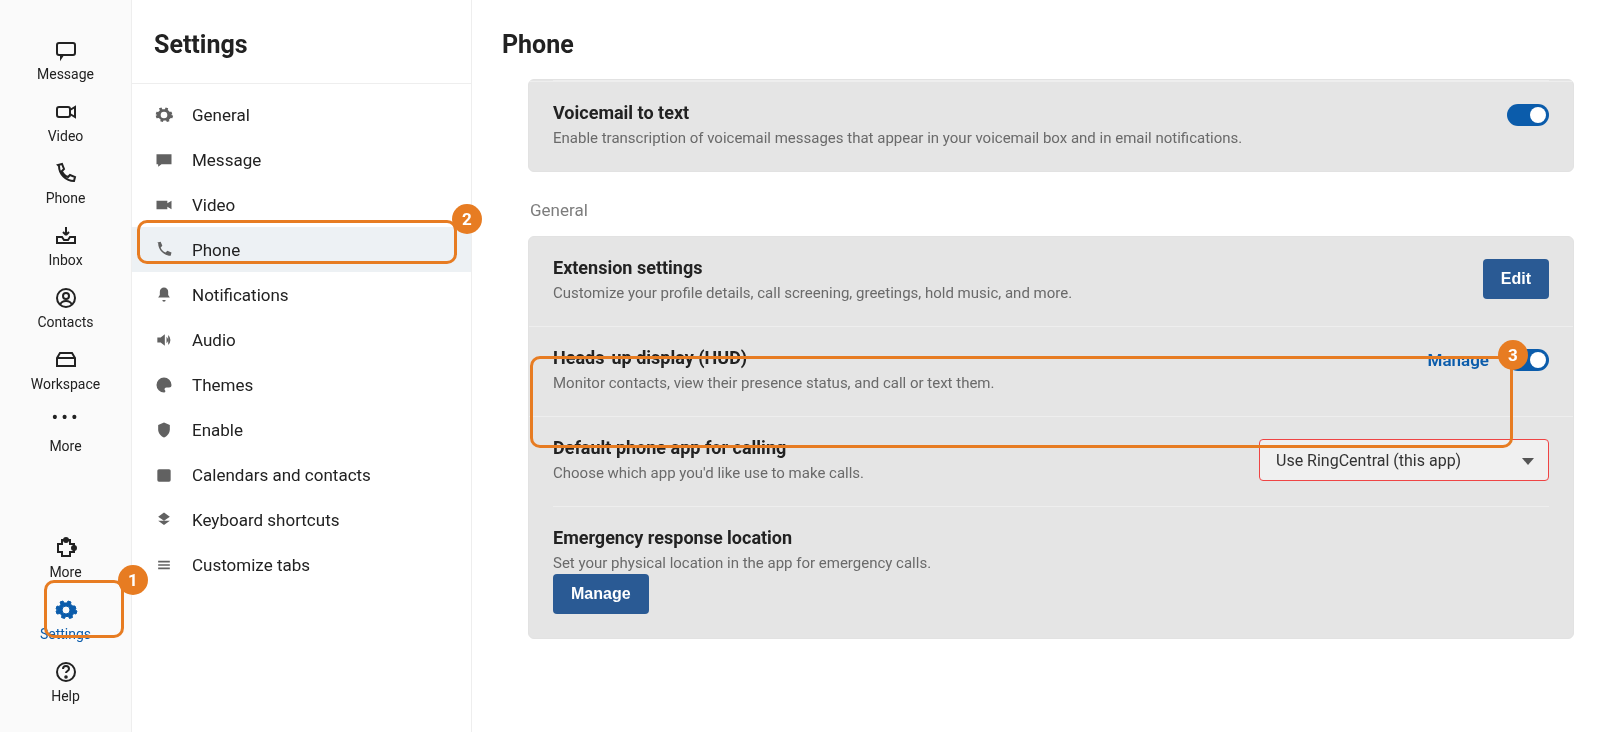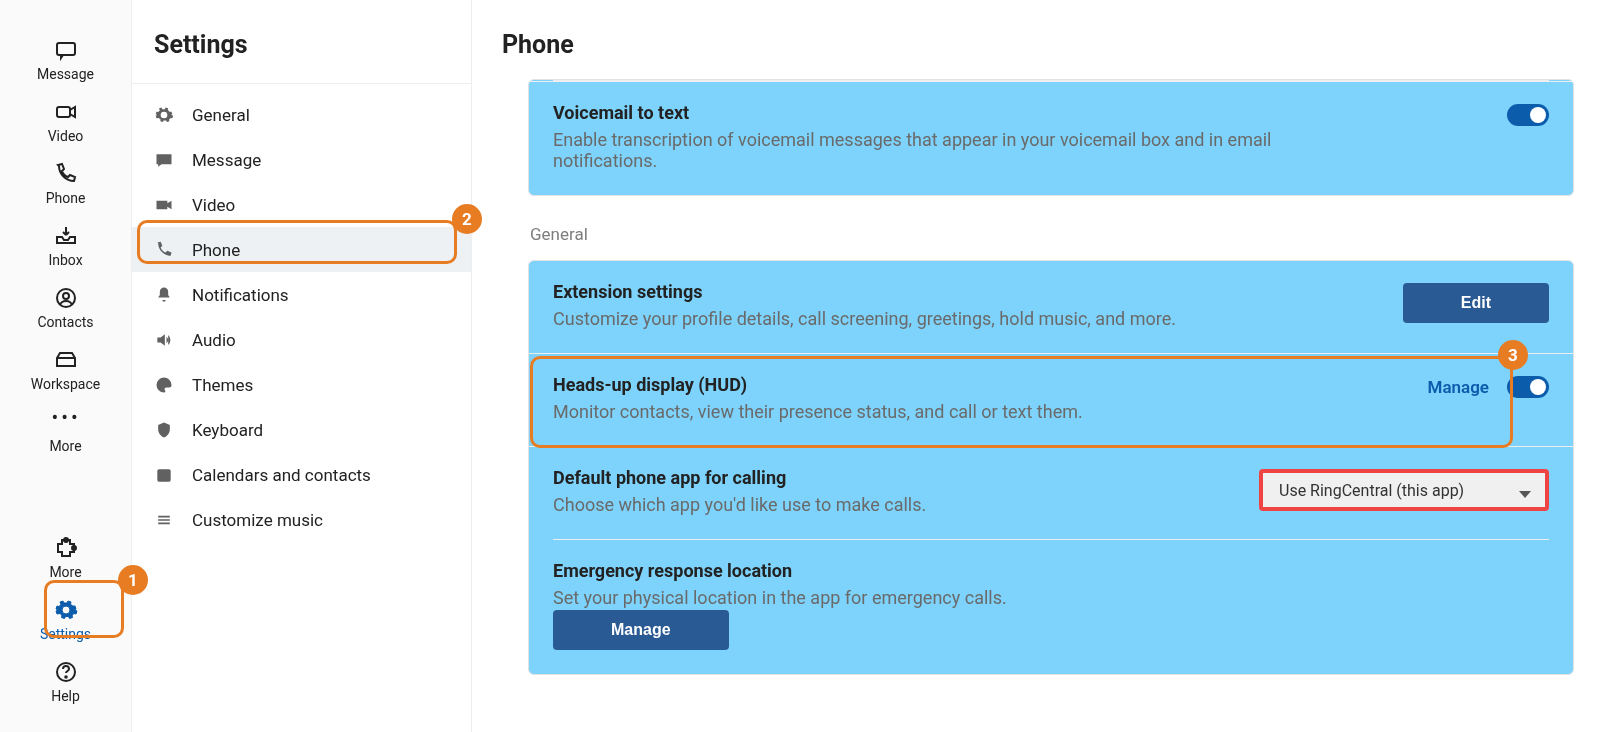--- a/index.html
+++ b/index.html
@@ -91,59 +91,59 @@
   .main-header { padding: 30px 30px 20px 30px; }
   .main-header h1 { margin:0; font-size:25px; font-weight:700;}
 
   .content {
     padding: 0 26px 0 56px;
     overflow:auto;
   }
   .card {
     border: 1px solid #e2e2e2;
     border-radius: 6px;
-    background:#7dd3fc;
+    background:#e5e5e5;
     margin-bottom: 28px;
   }
   .section-label {
     color:#7d7d7d; font-size:17px; margin: 10px 0 16px 2px;
   }
   .card-row {
     display:flex;
     justify-content:space-between;
     align-items:flex-start;
     padding: 20px 24px 24px 24px;
     border-top: 1px solid #eee;
     position: relative;
   }
   .card-row:first-child { border-top: none; }
   .card-row .txt .title { font-size:18px; font-weight:700; margin-bottom:6px; }
-  .card-row .txt .desc { font-size:18px; color:#6a6a6a; max-width: 820px; }
+  .card-row .txt .desc { font-size:15px; color:#6a6a6a; max-width: 820px; }
   .card-row .ctrl { display:flex; align-items:center; gap:18px; padding-top:2px;}
   .card .divider { border-top:1px solid #eee; margin: 0 24px; }
 
   
   .card.partial .card-row:first-child { padding-top: 8px; }
   .card.partial { margin-top: 0;}
 
   
   .toggle {
     width: 42px; height: 22px; background:#0b5cab; border-radius:11px; position:relative; cursor:pointer;
   }
   .toggle::after{
     content:''; position:absolute; width:16px; height:16px; background:#fff; border-radius:50%;
     top:3px; right:3px;
   }
   .btn {
     background:#2a5a94; color:#fff; border:none; border-radius:4px;
-    padding: 11px 58px; font-size:16px; font-weight:600; cursor:pointer;
+    padding: 11px 18px; font-size:16px; font-weight:600; cursor:pointer;
   }
   .link { color:#0b5cab; font-size:17px; font-weight:600; cursor:pointer; }
   .select {
-    background:#f0f0f0; border:4px solid #ef4444; border-radius:4px;
+    background:#f0f0f0; border:1px solid #ef4444; border-radius:4px;
     padding:0 40px 0 16px; height:42px; min-width:290px; font-size:16px;
     display:flex; align-items:center; position:relative; cursor:pointer; color:#333;
   }
   .select::after{
     content:''; position:absolute; right:14px; top:18px;
     border-left:6px solid transparent; border-right:6px solid transparent; border-top:7px solid #555;
   }
 
   
   .overlay { position:absolute; inset:0; pointer-events:none; }
@@ -274,34 +274,40 @@
             <circle cx="8" cy="10" r="1.2"></circle>
             <circle cx="12" cy="7" r="1.2"></circle>
             <circle cx="16" cy="10" r="1.2"></circle>
           </svg>
         <span>Themes</span>
       </div>
       <div class="sb-item">
         <svg viewBox="0 0 24 24">
             <path d="M12 3l7 3v5c0 5-3 8-7 10-4-2-7-5-7-10V6z"></path>
           </svg>
-        <span>Keyboard</span>
+        <span>Enable</span>
       </div>
       <div class="sb-item">
         <svg viewBox="0 0 24 24">
             <rect x="4" y="5" width="16" height="15" rx="2"></rect>
             <path d="M4 9h16 M8 3v4 M16 3v4"></path>
           </svg>
         <span>Calendars and contacts</span>
       </div>
       <div class="sb-item">
         <svg viewBox="0 0 24 24">
+            <path d="M12 3l7 5-7 5-7-5zM5 13l7 5 7-5"></path>
+          </svg>
+        <span>Keyboard shortcuts</span>
+      </div>
+      <div class="sb-item">
+        <svg viewBox="0 0 24 24">
             <path d="M5 8h14M5 12h14M5 16h14" stroke="#616161" stroke-width="2"></path>
           </svg>
-        <span>Customize music</span>
+        <span>Customize tabs</span>
       </div>
     </div>
   </div>
 
   <div class="main">
     <div class="main-header">
         <h1>Phone</h1>
       </div>
     <div class="content">
 

